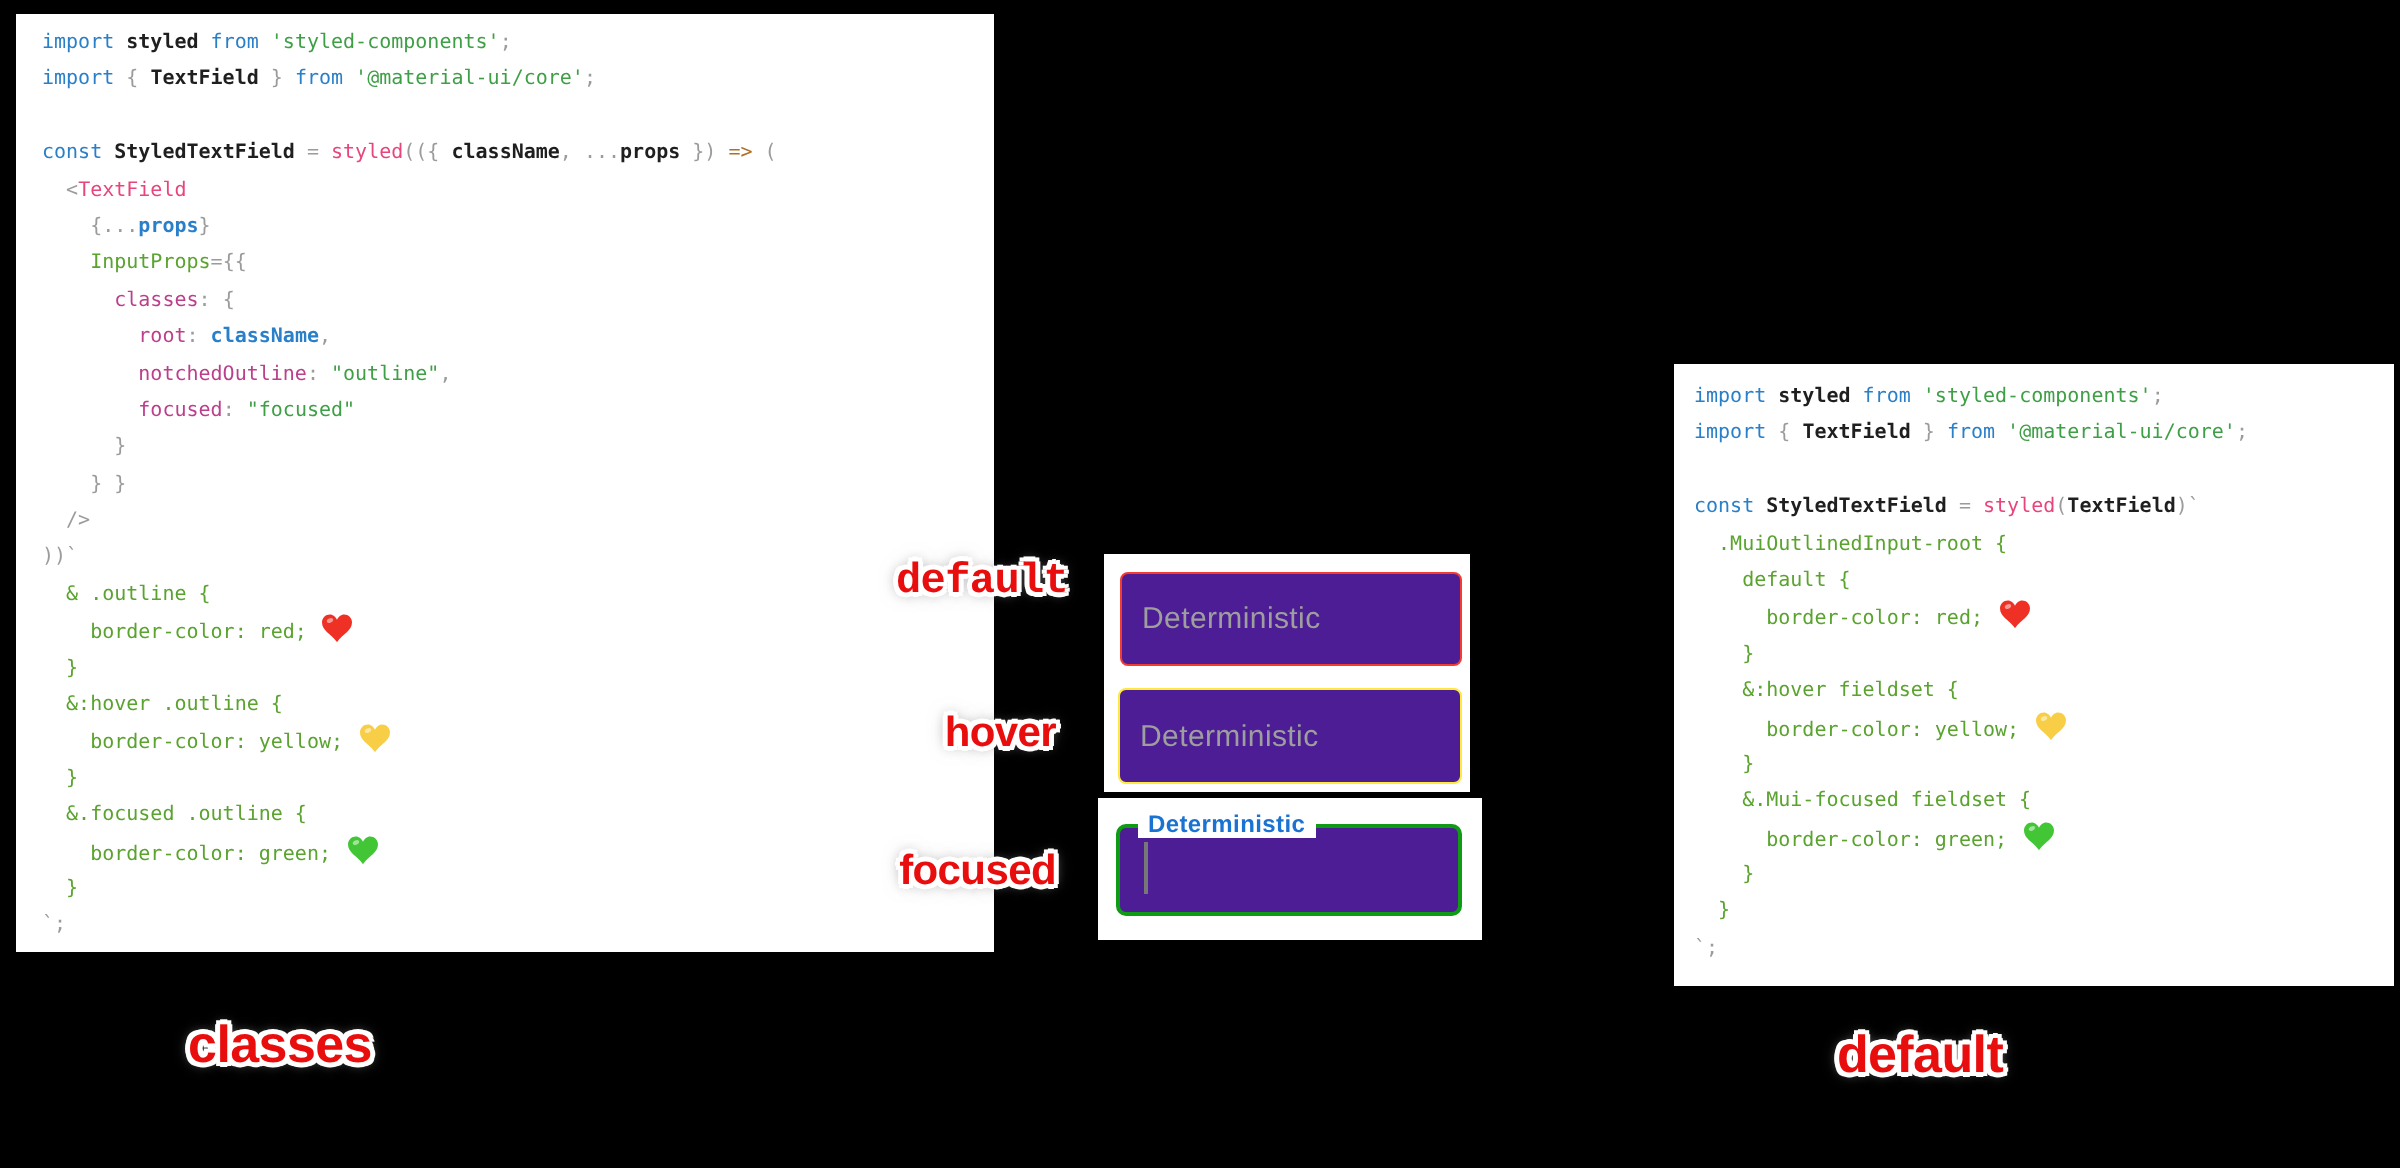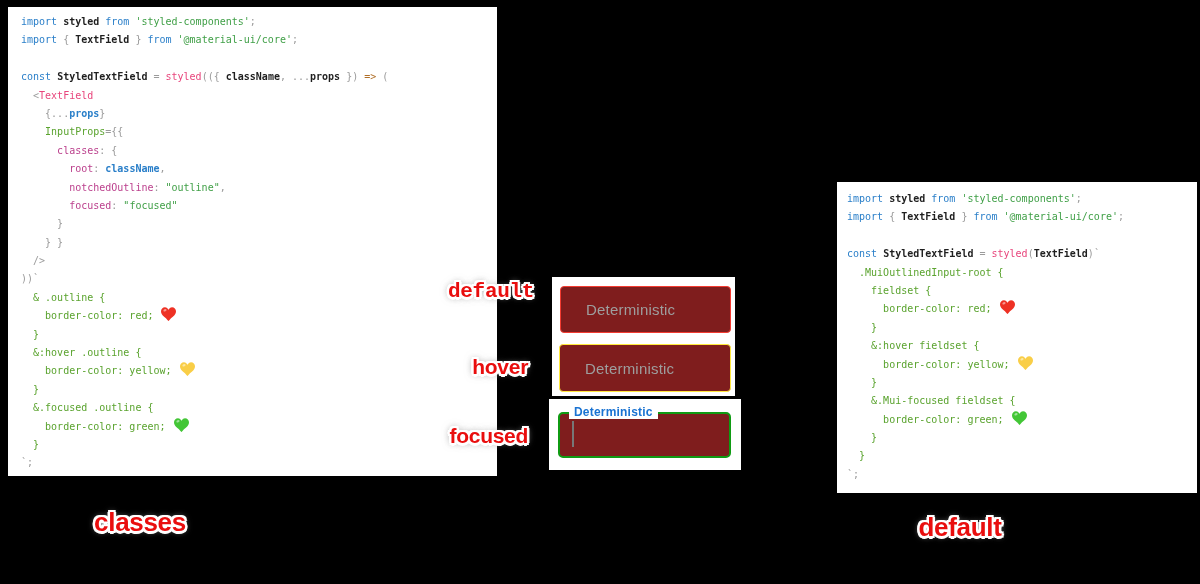--- a/index.html
+++ b/index.html
@@ -24,23 +24,23 @@
   .tok-gr{color:#5aa32e;text-align:right;}
   .tok-bl{color:#2a7fc9;font-weight:bold;}
   .tok-ar{color:#b06f28;}
   .heart{width:15px;height:14px;vertical-align:-2px;margin-left:2px;}
 
   .card{position:absolute;background:#fff;}
   #card-top{left:552px;top:277px;width:183px;height:119px;}
   #card-bottom{left:549px;top:399px;width:192px;height:71px;}
 
   .textfield{
-    position:absolute;box-sizing:border-box;background:#7f1d1d;
+    position:absolute;box-sizing:border-box;background:#4c1d95;
     border:1.5px solid #ccc;border-radius:4px;
-    display:flex;align-items:center;padding-left:25px;
+    display:flex;align-items:center;padding-left:10px;
   }
   #field-default{left:560px;top:286px;width:171px;height:47px;}
   #field-hover{left:559px;top:344px;width:172px;height:48px;}
   #field-focused{left:558px;top:412px;width:173px;height:46px;border-width:2px;border-radius:5px;align-items:flex-start;}
   .placeholder{color:#9e9e9e;font-size:15px;letter-spacing:.2px;}
   .notch-label{
     position:absolute;top:-9px;left:9px;background:#fff;padding:0 5px;
     font-size:12px;font-weight:bold;letter-spacing:.2px;line-height:14px;
   }
   .cursor{position:absolute;left:12px;top:7px;width:2px;height:26px;background:#777;}
@@ -99,21 +99,21 @@
     <div class="code-line"><span class="tok-gr">  }</span></div>
     <div class="code-line"><span class="tok-pu">`;</span></div>
   </div>
 
 <div class="panel" id="panel-globals">
     <div class="code-line"><span class="tok-kw">import</span><span class="tok-id"> styled </span><span class="tok-kw">from</span><span class="tok-st"> 'styled-components'</span><span class="tok-pu">;</span></div>
     <div class="code-line"><span class="tok-kw">import</span><span class="tok-pu"> { </span><span class="tok-id">TextField</span><span class="tok-pu"> } </span><span class="tok-kw">from</span><span class="tok-st"> '@material-ui/core'</span><span class="tok-pu">;</span></div>
     <div class="code-line">&nbsp;</div>
     <div class="code-line"><span class="tok-kw">const</span><span class="tok-id"> StyledTextField </span><span class="tok-pu">= </span><span class="tok-pk">styled</span><span class="tok-pu">(</span><span class="tok-id">TextField</span><span class="tok-pu">)`</span></div>
     <div class="code-line"><span class="tok-gr">  .MuiOutlinedInput-root {</span></div>
-    <div class="code-line"><span class="tok-gr">    fieldset {</span></div>
+    <div class="code-line"><span class="tok-gr">    default {</span></div>
     <div class="code-line"><span class="tok-gr">      border-color: red; </span><svg class="heart" viewBox="0 0 32 29">
         <path fill="#ee3124" d="M23.6,0c-3.4,0-6.3,2.7-7.6,5.6C14.7,2.7,11.8,0,8.4,0C3.8,0,0,3.8,0,8.4c0,9.4,9.5,11.9,16,21.2c6.5-9.3,16-11.8,16-21.2C32,3.8,28.2,0,23.6,0z"></path>
         <ellipse cx="8.5" cy="6.5" rx="3.6" ry="2.3" fill="rgba(255,255,255,0.5)" transform="rotate(-28 8.5 6.5)"></ellipse>
       </svg></div>
     <div class="code-line"><span class="tok-gr">    }</span></div>
     <div class="code-line"><span class="tok-gr">    &amp;:hover fieldset {</span></div>
     <div class="code-line"><span class="tok-gr">      border-color: yellow; </span><svg class="heart" viewBox="0 0 32 29">
         <path fill="#f9ce47" d="M23.6,0c-3.4,0-6.3,2.7-7.6,5.6C14.7,2.7,11.8,0,8.4,0C3.8,0,0,3.8,0,8.4c0,9.4,9.5,11.9,16,21.2c6.5-9.3,16-11.8,16-21.2C32,3.8,28.2,0,23.6,0z"></path>
         <ellipse cx="8.5" cy="6.5" rx="3.6" ry="2.3" fill="rgba(255,255,255,0.5)" transform="rotate(-28 8.5 6.5)"></ellipse>
       </svg></div>

